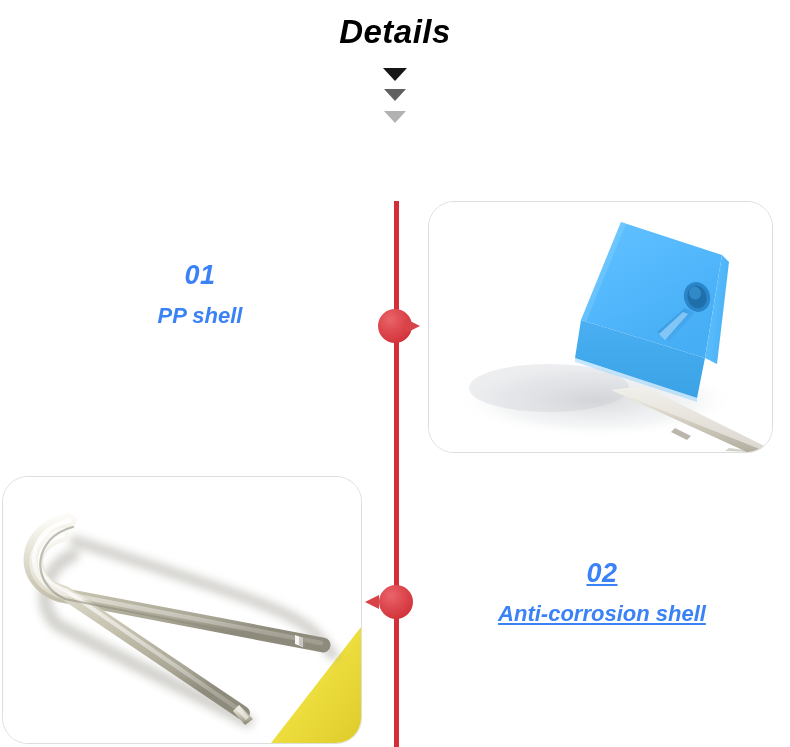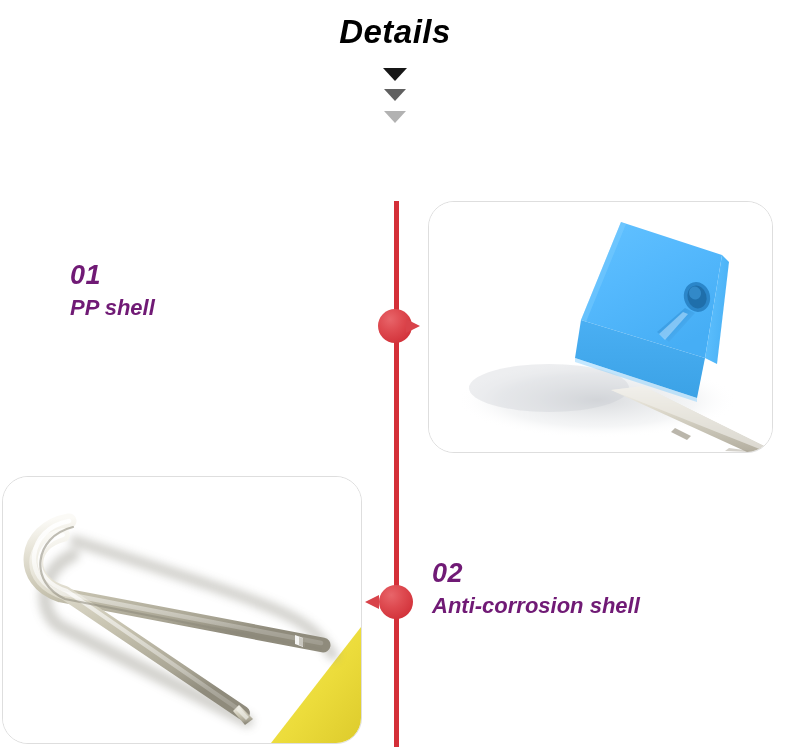--- a/index.html
+++ b/index.html
@@ -109,38 +109,39 @@
   }
   .node-2 { left: 379px; top: 585px; }
   .node-2 .node-tail {
     left: -14px;
     border-right: 14px solid #d8434a;
   }
 
   
   .label-block {
     position: absolute;
-    color: #701a75;
+    text-align: center;
+    color: #3b82f6;
   }
   .label-number {
     font-size: 27px;
     font-weight: bold;
     font-style: italic;
     line-height: 34px;
     letter-spacing: 0.5px;
   }
   .label-text {
     font-size: 22px;
     font-weight: bold;
     font-style: italic;
     line-height: 32px;
-    margin-top: 0;
+    margin-top: 8px;
   }
   .label-01 { left: 70px; top: 258px; width: 260px; }
-  .label-02 { left: 432px; top: 556px; width: 340px; }
+  .label-02 { left: 432px; top: 556px; width: 340px; text-decoration: underline; }
 
   
   .photo-card {
     position: absolute;
     background: #ffffff;
     border: 1px solid #dedede;
     border-radius: 26px;
     overflow: hidden;
     box-sizing: border-box;
   }

